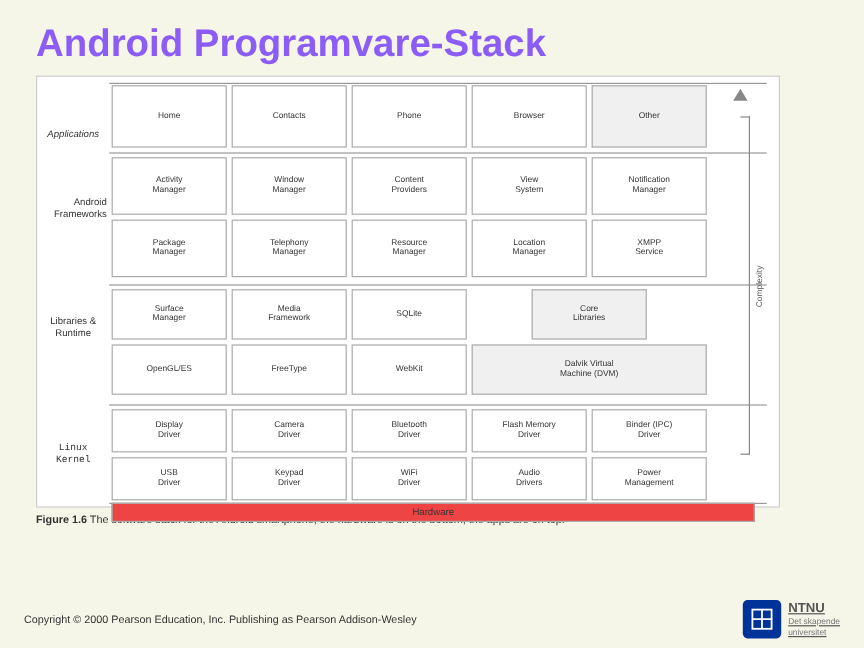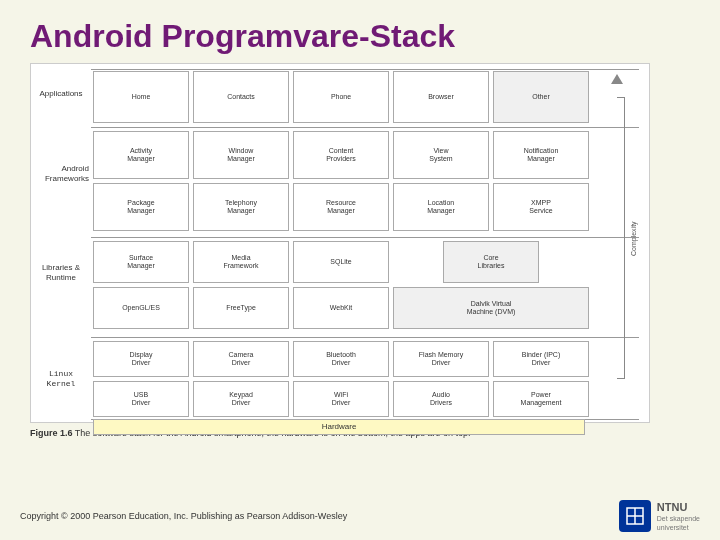--- a/index.html
+++ b/index.html
@@ -7,21 +7,21 @@
       width: 720px;
       height: 540px;
       background: #f5f5e8;
       font-family: Arial, sans-serif;
       overflow: hidden;
       position: relative;
     }
     .page-title {
       font-size: 32px;
       font-weight: bold;
-      color: #701a75;
+      color: #8b5cf6;
       padding: 18px 30px 8px 30px;
     }
     .diagram-container {
       margin: 0 30px;
       background: white;
       border: 1px solid #ccc;
       position: relative;
       width: 620px;
       height: 360px;
     }
@@ -139,20 +139,21 @@
       align-items: center;
       justify-content: center;
       color: white;
       font-size: 9px;
       font-weight: bold;
     }
     .ntnu-text {
       font-size: 9px;
       color: #555;
       line-height: 1.3;
+      text-decoration: underline;
     }
   </style>
 </head>
 <body>
 
 <div class="page-title">Android Programvare-Stack</div>
 
 <div class="diagram-container">
   <div class="grid-area">
 
@@ -202,28 +203,28 @@
     <div class="cell" style="left:202px; top:272px; width:96px; height:36px;">Bluetooth<br>Driver</div>
     <div class="cell" style="left:302px; top:272px; width:96px; height:36px;">Flash Memory<br>Driver</div>
     <div class="cell" style="left:402px; top:272px; width:96px; height:36px;">Binder (IPC)<br>Driver</div>
 
     <div class="cell" style="left:2px; top:312px; width:96px; height:36px;">USB<br>Driver</div>
     <div class="cell" style="left:102px; top:312px; width:96px; height:36px;">Keypad<br>Driver</div>
     <div class="cell" style="left:202px; top:312px; width:96px; height:36px;">WiFi<br>Driver</div>
     <div class="cell" style="left:302px; top:312px; width:96px; height:36px;">Audio<br>Drivers</div>
     <div class="cell" style="left:402px; top:312px; width:96px; height:36px;">Power<br>Management</div>
 
-    <div class="cell" style="left:2px; top:350px; width:492px; height:16px; background:#fef9c3; font-size:8px;">Hardware</div>
+    <div class="cell" style="left:2px; top:350px; width:536px; height:16px; background:#ef4444; font-size:8px;">Hardware</div>
 
     <div class="complexity-bracket"></div>
     <div class="complexity-label">Complexity</div>
 
   </div>
 
-  <div class="row-label" style="top:25px; width:56px;">Applications</div>
+  <div class="row-label" style="top:43px; width:56px;font-style:italic;">Applications</div>
   <div class="row-label" style="top:100px; width:56px;text-align:right;">Android<br>Frameworks</div>
   <div class="row-label" style="top:199px; width:56px;">Libraries &amp;<br>Runtime</div>
   <div class="row-label" style="top:305px; width:56px;font-family:Liberation Mono, monospace;">Linux<br>Kernel</div>
 
 </div>
 
 <div class="figure-caption">
   <strong>Figure 1.6</strong>
   <span>The software stack for the Android smartphone; the hardware is on the bottom, the apps are on top.</span>
 </div>

